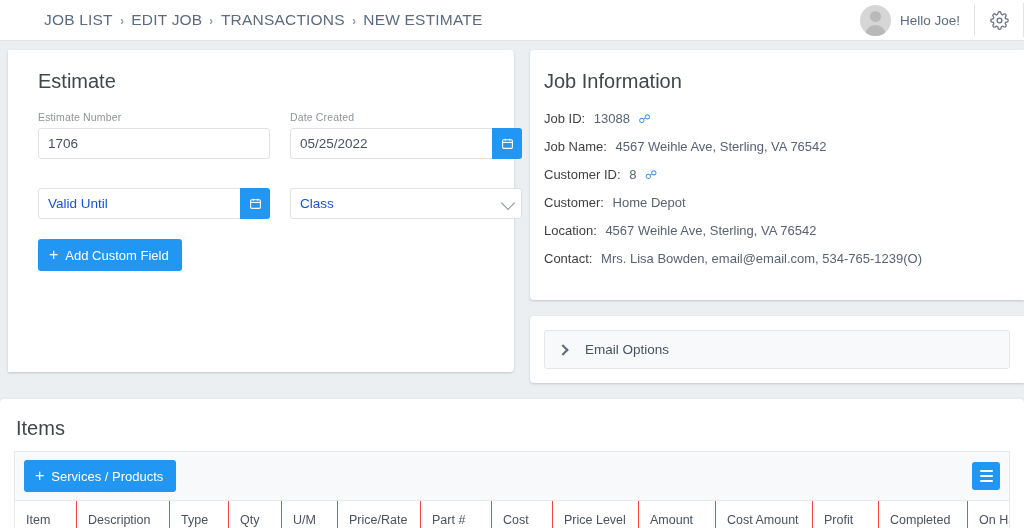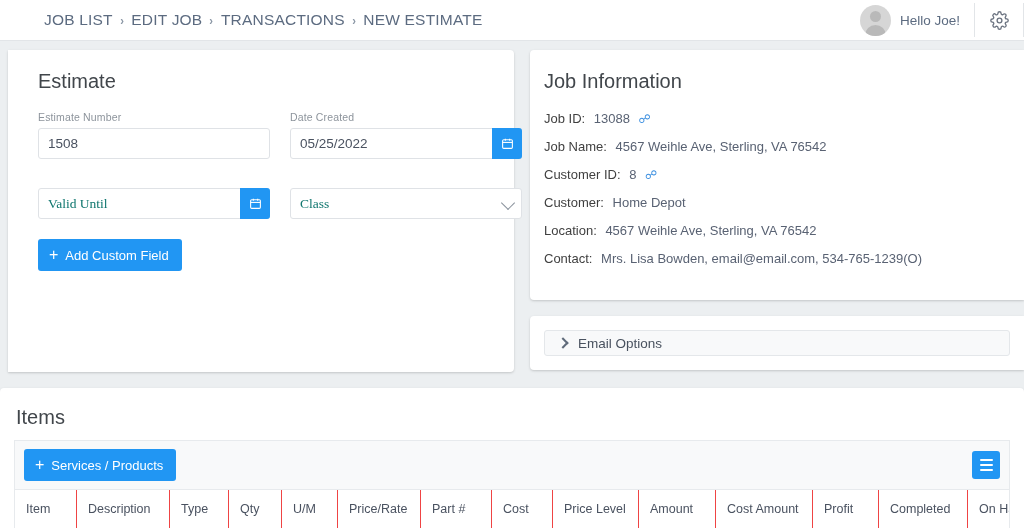--- a/index.html
+++ b/index.html
@@ -110,21 +110,21 @@
     height: 31px;
     border: 1px solid #dfe2e6;
     border-radius: 3px;
     background: #fff;
     display: flex;
     align-items: center;
     padding: 0 9px;
     font-size: 13.5px;
     color: #4a5260;
   }
-  .control.placeholder { color: #0f766e; font-family: Liberation Serif, serif; }
+  .control.placeholder { color: #1d4ed8; }
   .control .caret {
     position: absolute; right: 8px; top: 50%;
     width: 10px; height: 10px; margin-top: -6px;
     border-right: 1.6px solid #8a929c;
     border-bottom: 1.6px solid #8a929c;
     transform: rotate(45deg);
   }
   .control.with-btn { padding-right: 36px; }
   .datebtn {
     position: absolute; right: -1px; top: -1px;
@@ -167,24 +167,24 @@
 
   .card-email {
     padding: 14px;
     border-top-right-radius: 0;
     border-bottom-right-radius: 0;
   }
   .email-bar {
     border: 1px solid #e4e7ea;
     background: #f8f9fa;
     border-radius: 3px;
-    height: 26px;
+    height: 39px;
     display: flex; align-items: center;
     padding: 0 14px;
-    gap: 11px;
+    gap: 18px;
     cursor: pointer;
   }
   .email-bar .chev {
     width: 8px; height: 8px;
     border-right: 2px solid #5f6b7a;
     border-top: 2px solid #5f6b7a;
     transform: rotate(45deg);
   }
   .email-label { font-size: 13.5px; color: #49525f; }
 
@@ -268,21 +268,21 @@
   <div class="row-top">
 
     <section class="card card-estimate">
       <h2 class="card-title">Estimate</h2>
 
       <div class="form-grid">
 
         <div class="field">
           <label class="field-label">Estimate Number</label>
           <div class="control">
-            <span>1508</span>
+            <span>1706</span>
           </div>
         </div>
 
         <div class="field">
           <label class="field-label">Date Created</label>
           <div class="control with-btn">
             <span>05/25/2022</span>
             <span class="datebtn">
               <svg width="13" height="13" viewBox="0 0 24 24" fill="none" stroke="#ffffff" stroke-width="2">
                 <rect x="3" y="5" width="18" height="16" rx="2"></rect>

